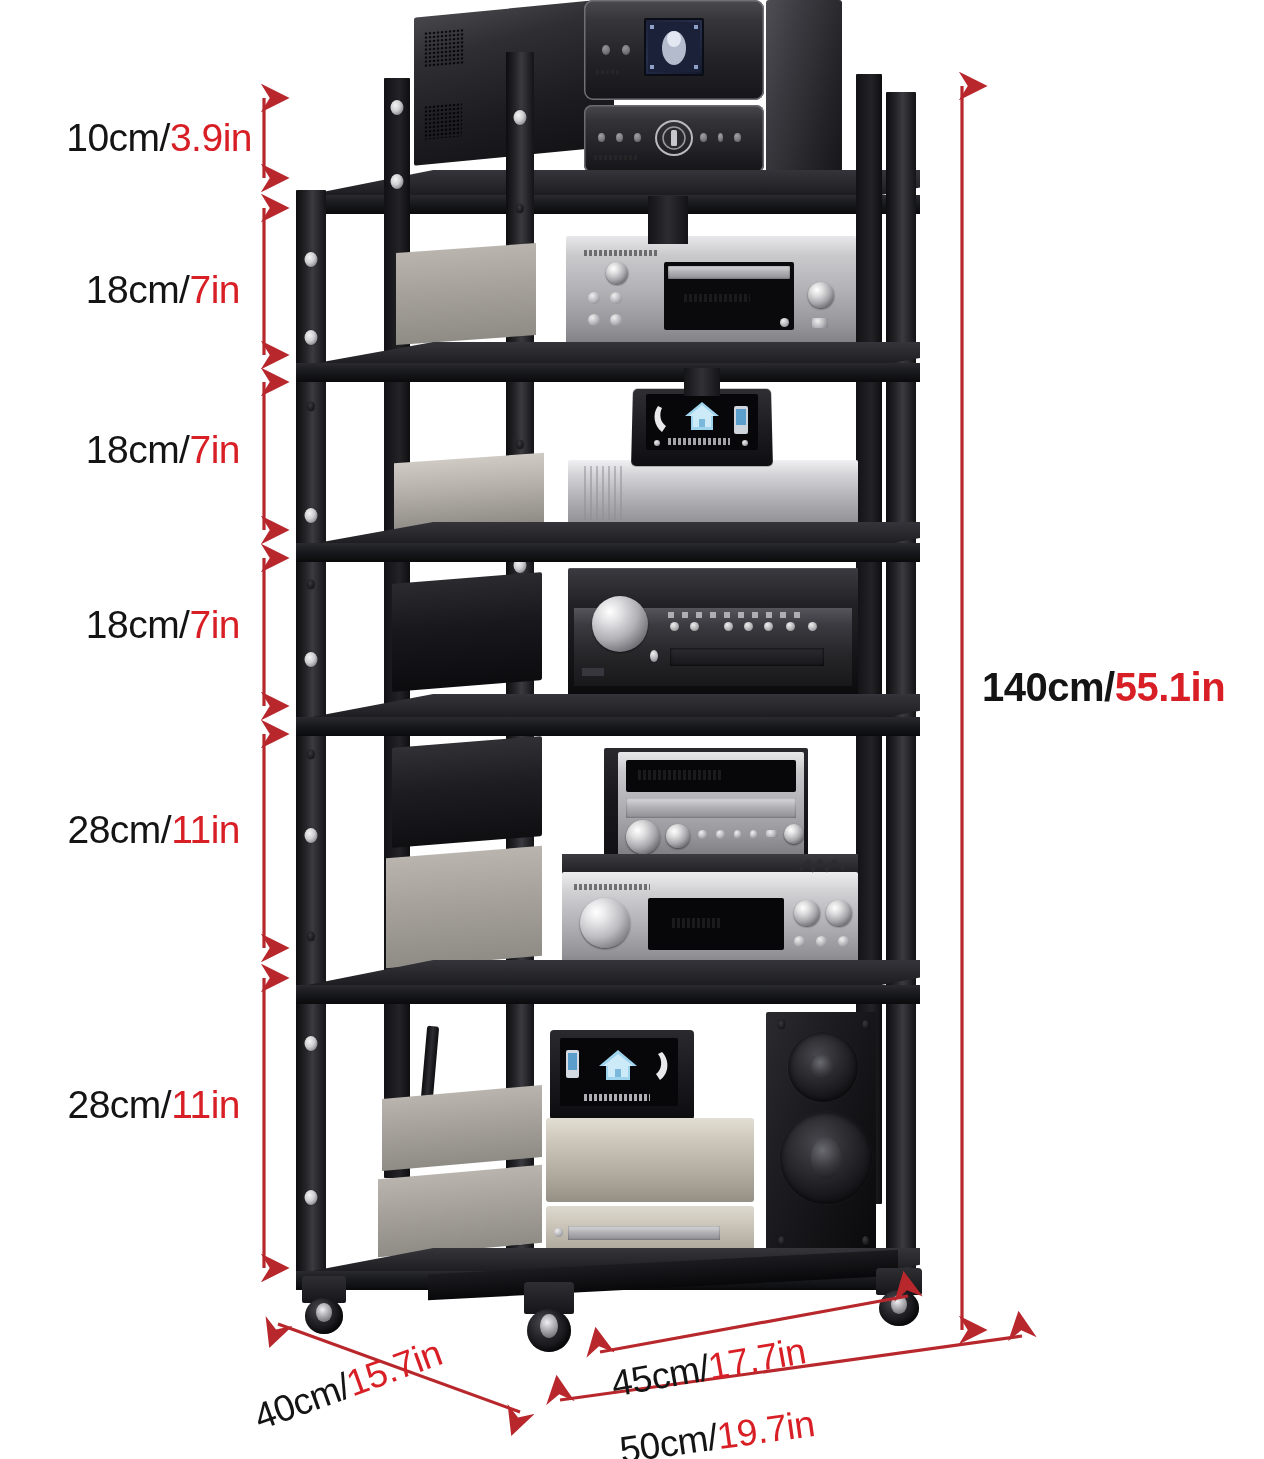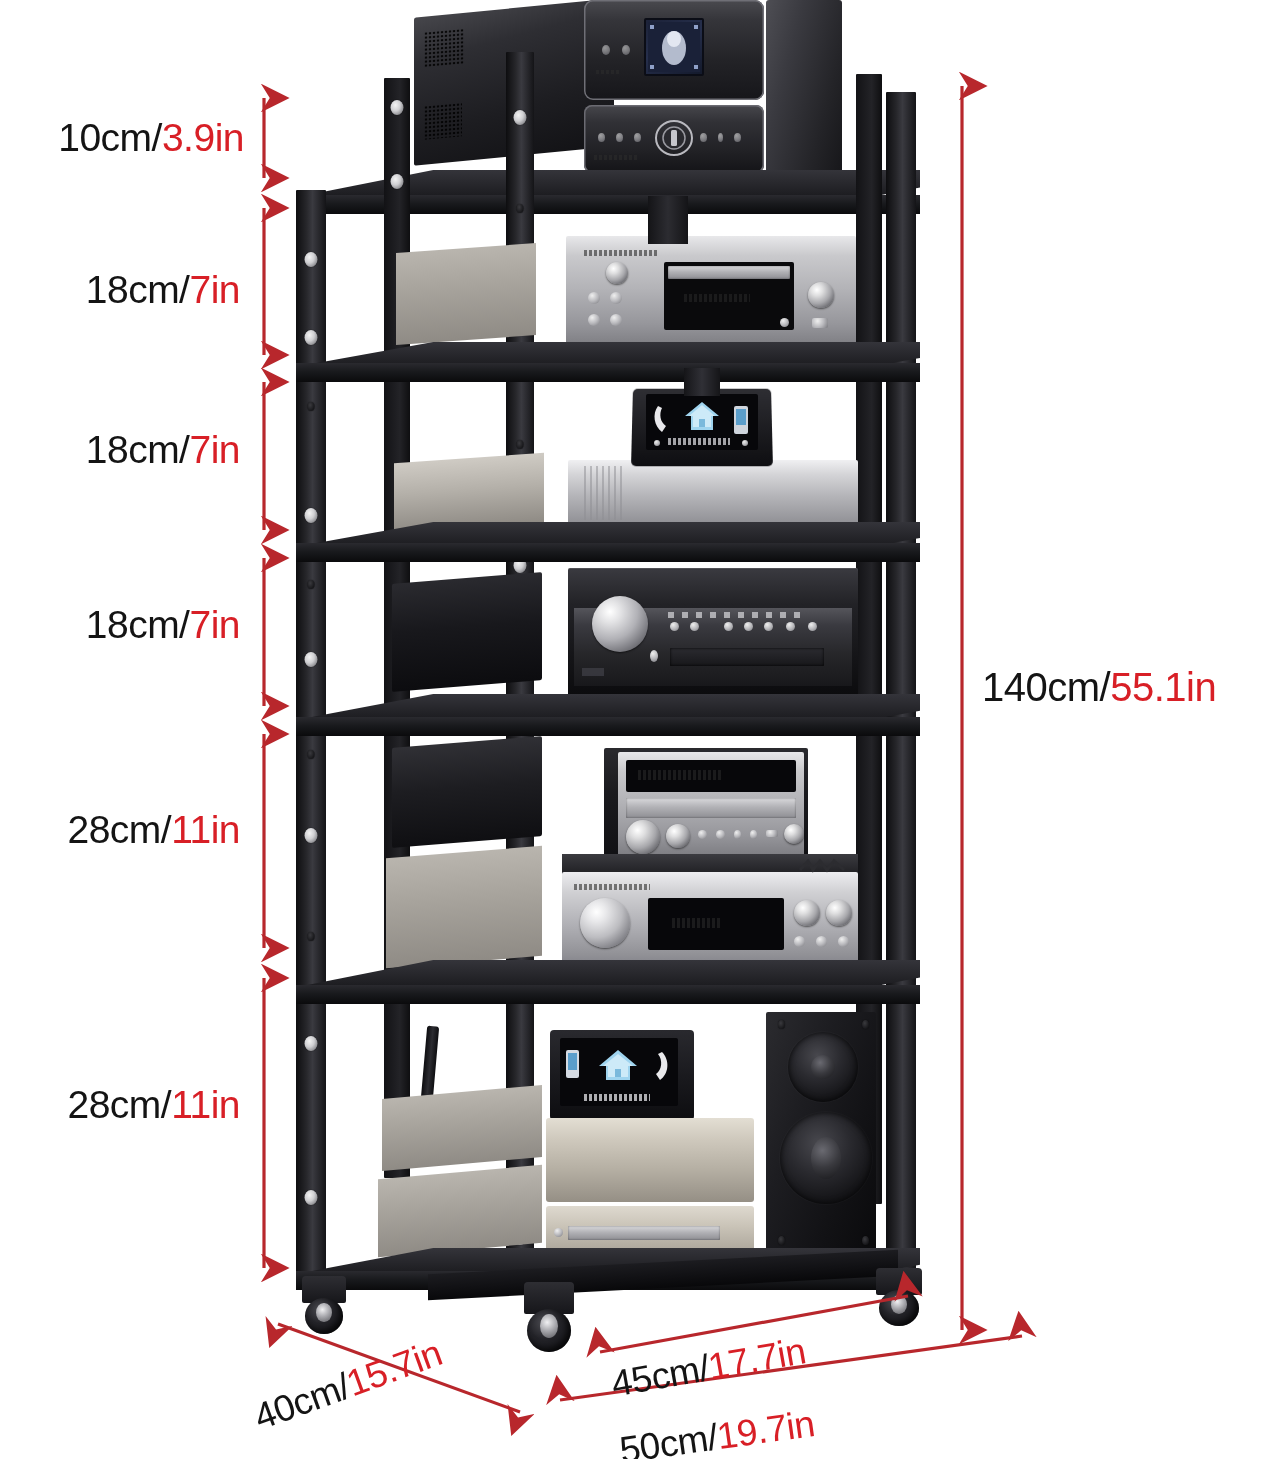--- a/index.html
+++ b/index.html
@@ -21,21 +21,21 @@
     position: absolute;
     white-space: nowrap;
     font-family: "Liberation Sans", sans-serif;
     color: #111111;
     letter-spacing: -0.5px;
   }
   .dim-label .cm { color: #141414; }
   .dim-label .in { color: #d81f26; }
 
   .lbl-left { font-size: 39px; text-align: right; }
-  .lbl-right { font-size: 40px; }
+  .lbl-right { font-size: 40px; font-weight: bold; }
   .lbl-rot { font-size: 37px; transform-origin: 0 50%; }
 
   
   #arrows { position:absolute; left:0; top:0; width:1264px; height:1459px; pointer-events:none; }
 
   
   #rack { position: absolute; left: 296px; top: 0px; width: 624px; height: 1340px; }
 
   .post {
     position: absolute;
@@ -451,21 +451,21 @@
       <line x1="264" y1="558" x2="264" y2="706"></line>
       <line x1="264" y1="734" x2="264" y2="948"></line>
       <line x1="264" y1="978" x2="264" y2="1268"></line>
       <line x1="962" y1="86" x2="962" y2="1330"></line>
       <line x1="520" y1="1412" x2="278" y2="1324"></line>
       <line x1="600" y1="1352" x2="908" y2="1296"></line>
       <line x1="560" y1="1400" x2="1022" y2="1336"></line>
     </g>
   </svg>
 
-  <div class="dim-label lbl-left" style="left:4px; top:116px; width:240px;">
+  <div class="dim-label lbl-left" style="left:12px; top:116px; width:240px;">
     <span class="cm">10cm/</span><span class="in">3.9in</span>
   </div>
   <div class="dim-label lbl-left" style="left:0px; top:268px; width:240px;">
     <span class="cm">18cm/</span><span class="in">7in</span>
   </div>
   <div class="dim-label lbl-left" style="left:0px; top:428px; width:240px;">
     <span class="cm">18cm/</span><span class="in">7in</span>
   </div>
   <div class="dim-label lbl-left" style="left:0px; top:603px; width:240px;">
     <span class="cm">18cm/</span><span class="in">7in</span>

